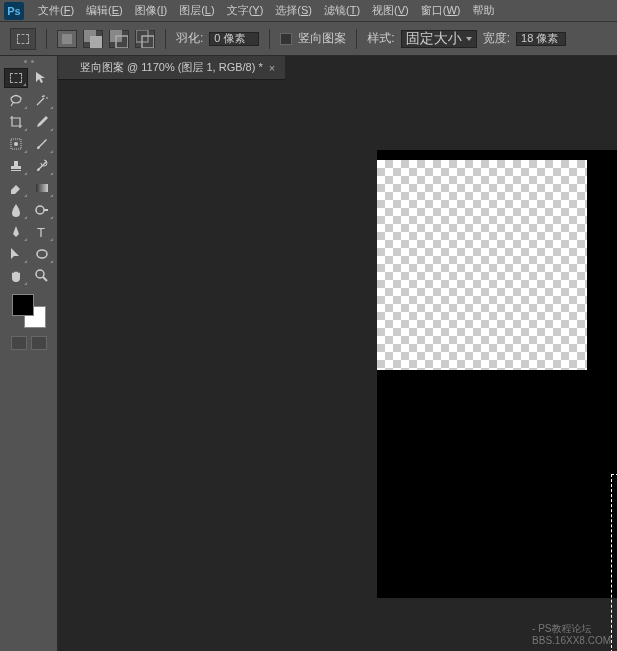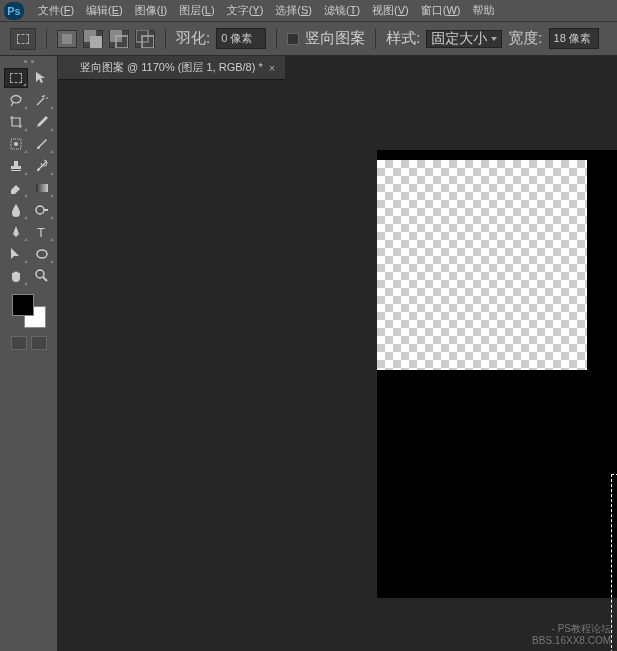--- a/index.html
+++ b/index.html
@@ -1,29 +1,29 @@
 <!DOCTYPE html>
 <html><head>
 <meta charset="utf-8">
 <style>
 * { margin: 0; padding: 0; box-sizing: border-box; font-family: "Microsoft YaHei", sans-serif; }
 body { background: #535353; width: 617px; height: 651px; overflow: hidden; color: #ccc; font-size: 11px; }
 .menubar { background: #535353; height: 22px; display: flex; align-items: center; padding-left: 4px; border-bottom: 1px solid #333; }
-.ps-logo { width: 20px; height: 18px; background: #0a3a5a; color: #5fb3e8; font-weight: bold; font-size: 11px; display: flex; align-items: center; justify-content: center; border-radius: 8px; margin-right: 8px; }
+.ps-logo { width: 20px; height: 18px; background: #0a3a5a; color: #5fb3e8; font-weight: bold; font-size: 11px; display: flex; align-items: center; justify-content: center; border-radius: 2px; margin-right: 8px; }
 .menu-item { padding: 2px 6px; cursor: default; }
 .menu-hotkey { text-decoration: underline; }
 .optionsbar { background: #535353; height: 34px; display: flex; align-items: center; padding: 0 10px; border-bottom: 1px solid #2a2a2a; gap: 6px; }
 .tool-preset { width: 26px; height: 22px; border: 1px solid #333; display: flex; align-items: center; justify-content: center; background: #454545; }
 .marquee-icon { width: 12px; height: 10px; border: 1px dashed #aaa; }
 .divider { width: 1px; height: 20px; background: #333; margin: 0 4px; }
 .shape-btn { width: 20px; height: 18px; border: 1px solid #333; background: #454545; display: flex; align-items: center; justify-content: center; cursor: default; }
 .shape-btn.active { background: #666; }
 .shape-inner { width: 10px; height: 10px; background: #888; }
-.opt-label { color: #ccc; font-size: 15px; }
-.opt-input { background: #333; border: 1px solid #222; color: #ccc; padding: 2px 4px; font-size: 11px; width: 50px; height: 21px; }
+.opt-label { color: #ccc; font-size: 12px; }
+.opt-input { background: #333; border: 1px solid #222; color: #ccc; padding: 2px 4px; font-size: 11px; width: 50px; height: 14px; }
 .opt-checkbox { width: 12px; height: 12px; background: #333; border: 1px solid #666; }
 .opt-select { background: #333; border: 1px solid #222; color: #ccc; padding: 2px 4px; font-size: 14px; height: 18px; display: flex; align-items: center; gap: 4px; }
 .dropdown-arrow { width: 0; height: 0; border-left: 3px solid transparent; border-right: 3px solid transparent; border-top: 4px solid #aaa; }
 .main { display: flex; height: 595px; }
 .toolbar { background: #535353; width: 58px; border-right: 1px solid #2a2a2a; display: flex; flex-direction: column; align-items: center; padding-top: 4px; }
 .tool-grip { width: 40px; height: 6px; display: flex; justify-content: center; gap: 4px; margin-bottom: 2px; }
 .tool-grip span { width: 3px; height: 3px; background: #888; border-radius: 50%; }
 .tool-grid { display: grid; grid-template-columns: 24px 24px; gap: 2px; }
 .tool { width: 24px; height: 20px; display: flex; align-items: center; justify-content: center; cursor: default; position: relative; }
 .tool.selected { background: #2a2a2a; border: 1px solid #1a1a1a; }
@@ -35,21 +35,21 @@
 .qm-btns { margin-top: 8px; display: flex; gap: 4px; }
 .qm-btn { width: 16px; height: 14px; border: 1px solid #666; background: #454545; }
 .workspace { flex: 1; background: #262626; display: flex; flex-direction: row; position: relative; }
 .ws-tabs { background: #3a3a3a; height: 24px; display: flex; align-items: center; padding-left: 12px; border-bottom: 1px solid #1a1a1a; }
 .ws-tab { background: #3a3a3a; padding: 3px 10px; font-size: 11px; color: #ccc; display: flex; align-items: center; gap: 6px; }
 .ws-close { color: #aaa; font-size: 11px; cursor: default; }
 .canvas-area { flex: 1; position: relative; background: #262626; }
 .doc-canvas { position: absolute; left: 92px; top: 94px; width: 448px; height: 448px; background: #000; }
 .transparent-layer { position: absolute; left: 0; top: 10px; width: 210px; height: 210px; background-image: linear-gradient(45deg,#ccc 25%,transparent 25%),linear-gradient(-45deg,#ccc 25%,transparent 25%),linear-gradient(45deg,transparent 75%,#ccc 75%),linear-gradient(-45deg,transparent 75%,#ccc 75%); background-size: 16px 16px; background-position: 0 0,0 8px,8px -8px,-8px 0; background-color: #fff; }
 .selection { position: absolute; right: 30px; top: 324px; width: 184px; height: 184px; border: 1px dashed #fff; }
-.watermark { position: absolute; right: 6px; bottom: 4px; font-size: 10px; color: #777; text-align: right; line-height: 1.2; }
+.watermark { position: absolute; right: 6px; bottom: 4px; font-size: 10px; color: #777; line-height: 1.2; }
 </style>
 </head>
 <body>
 
 <div class="menubar">
   <div class="ps-logo">Ps</div>
   <div class="menu-item"><span>文件</span>(<span class="menu-hotkey">F</span>)</div>
   <div class="menu-item"><span>编辑</span>(<span class="menu-hotkey">E</span>)</div>
   <div class="menu-item"><span>图像</span>(<span class="menu-hotkey">I</span>)</div>
   <div class="menu-item"><span>图层</span>(<span class="menu-hotkey">L</span>)</div>

